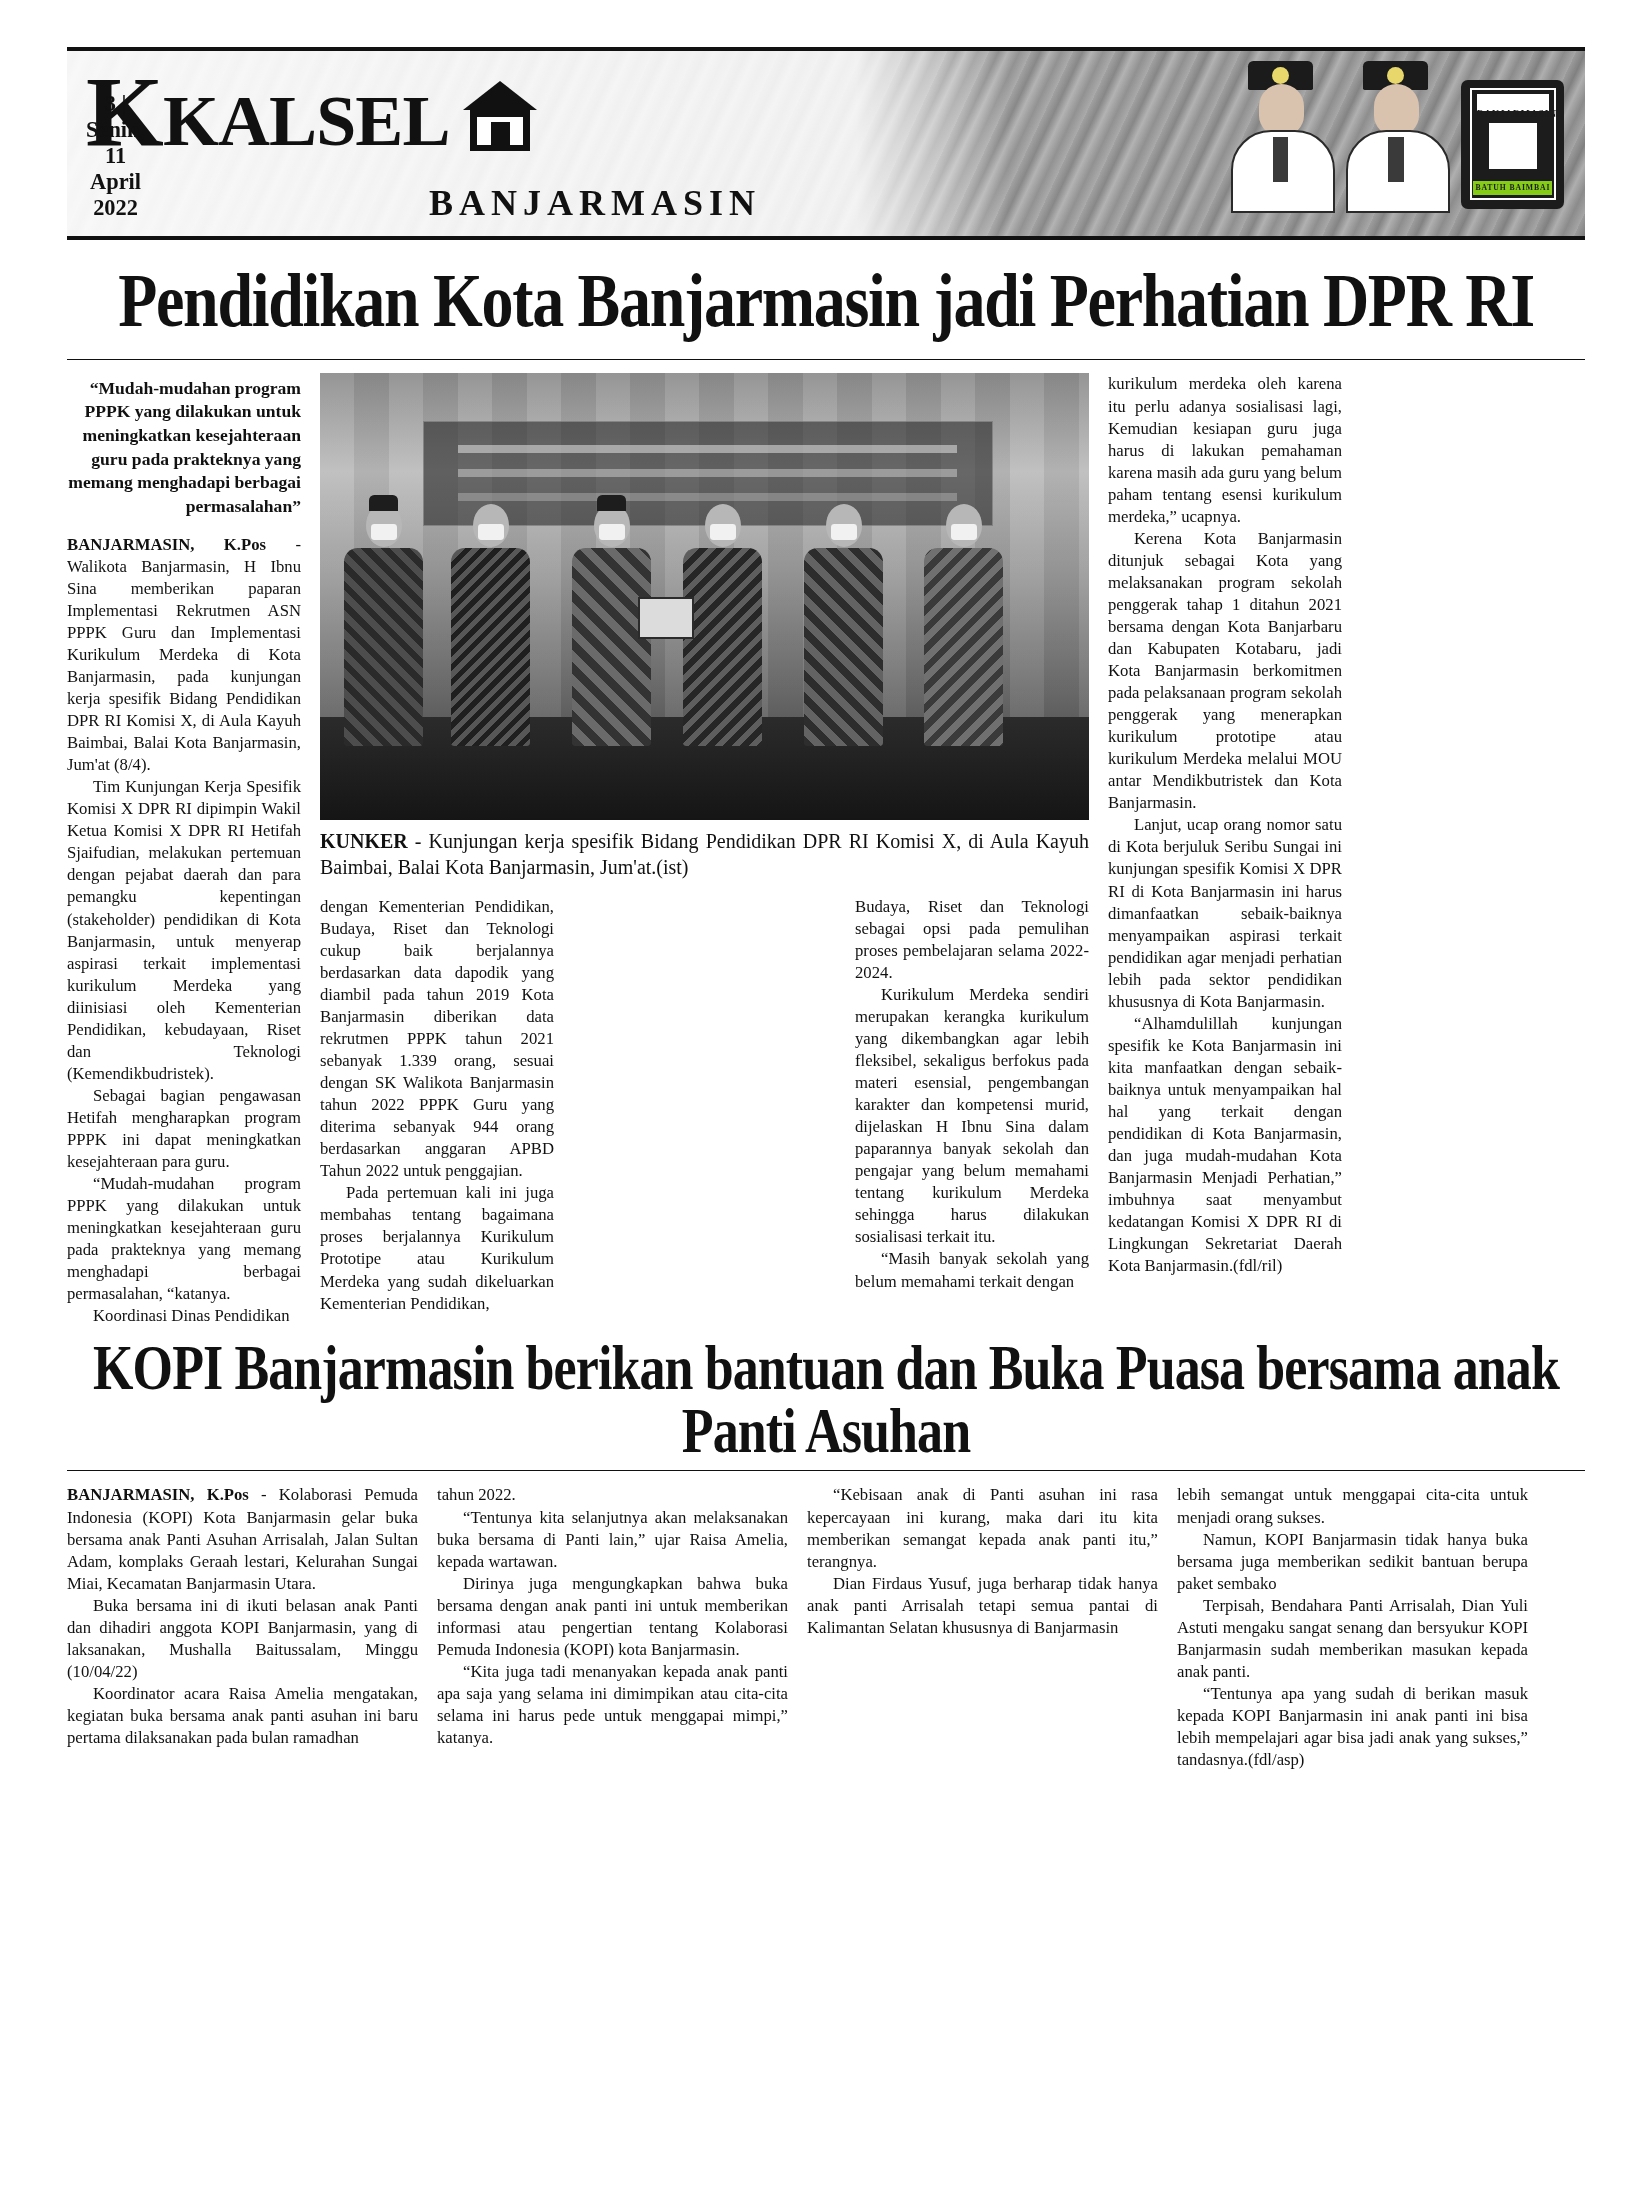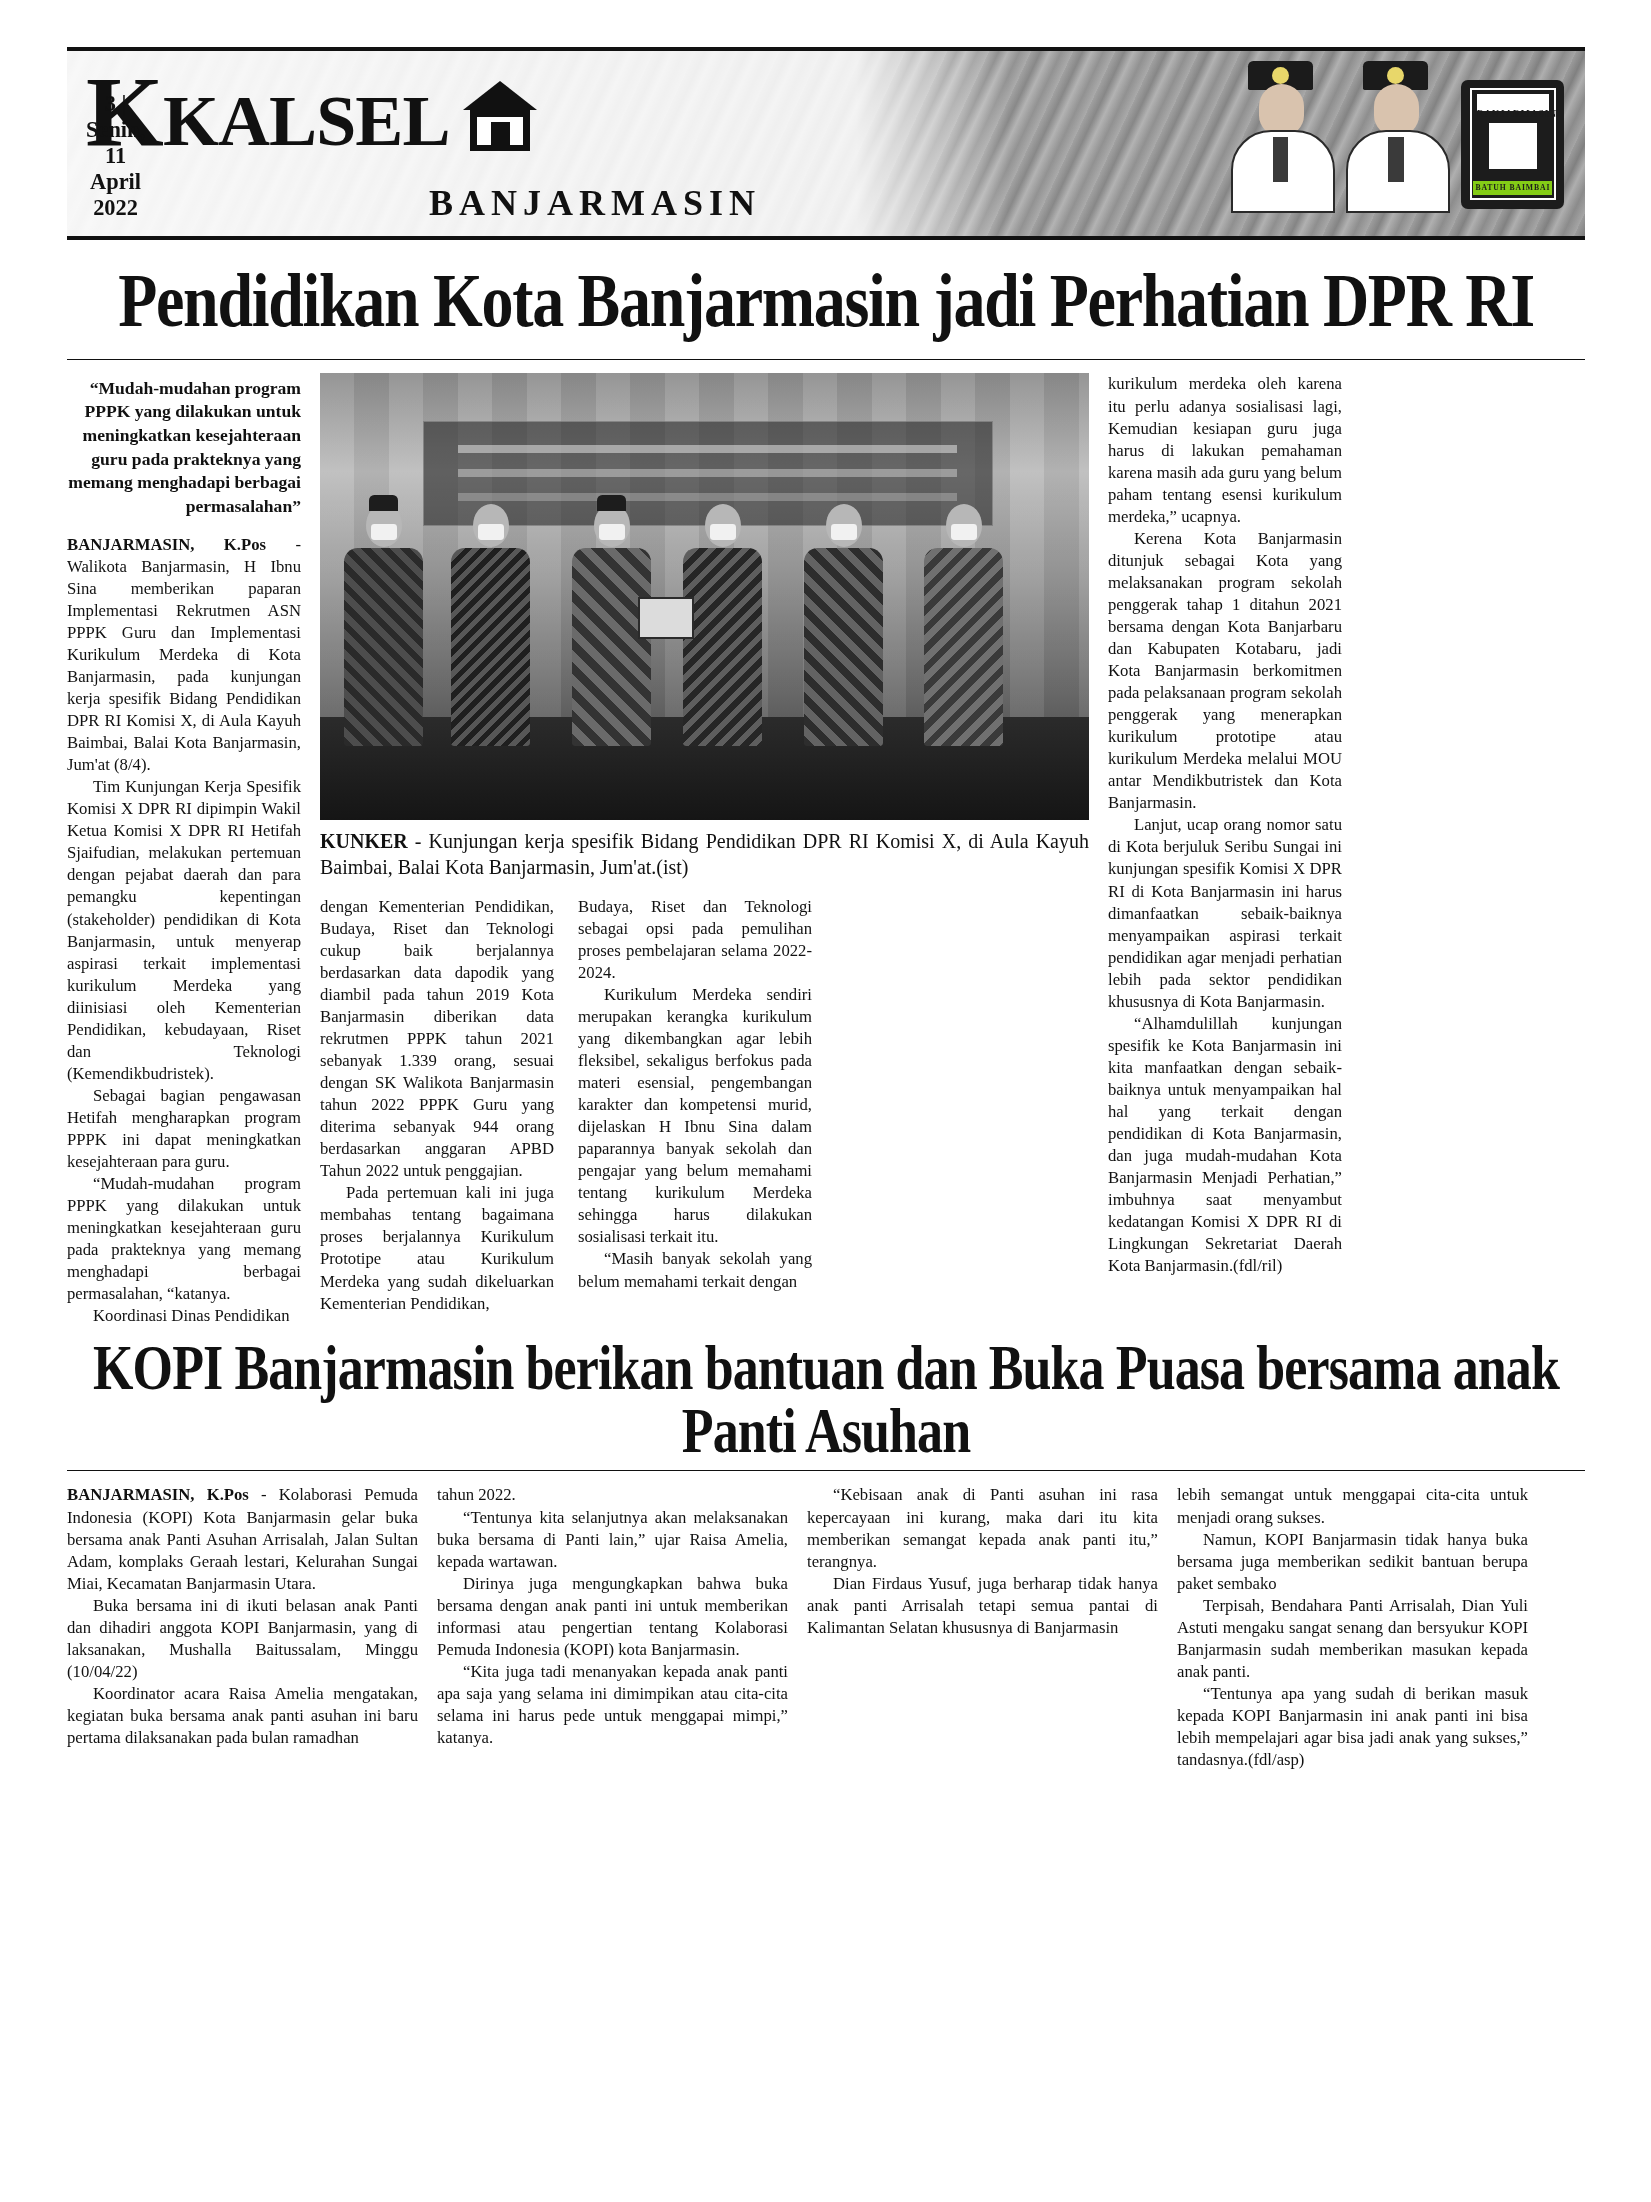--- a/index.html
+++ b/index.html
@@ -105,21 +105,21 @@
   .p1 { left:22.4px; }   .p1 .torso { background:repeating-linear-gradient(45deg,#2a2a2a 0 6.9px,#4d4d4d 6.9px 13.8px); }
   .p2 { left:129px; }  .p2 .torso { background:repeating-linear-gradient(135deg,#1f1f1f 0 5.2px,#575757 5.2px 10.3px); }
   .p3 { left:250px; }  .p3 .torso { background:repeating-linear-gradient(45deg,#333 0 8.6px,#6a6a6a 8.6px 17px); }
   .p4 { left:361px; }  .p4 .torso { background:repeating-linear-gradient(135deg,#262626 0 6px,#5e5e5e 6px 12px); }
   .p5 { left:482px; }  .p5 .torso { background:repeating-linear-gradient(45deg,#2d2d2d 0 7.7px,#636363 7.7px 15.5px); }
   .p6 { left:602px; }  .p6 .torso { background:repeating-linear-gradient(135deg,#3a3a3a 0 6.9px,#707070 6.9px 13.8px); }
   .plaque { position:absolute; left:318px; bottom:181px; width:52px; height:38px; background:#dcdcdc; border:2.6px solid #2b2b2b; }
   .caption { font-size:20px; line-height:1.28; margin:8.6px 0 15.5px 0; text-align:justify; font-family:"Liberation Serif", serif; }
   .caption b { font-weight:bold; }
 
-  .sub-cols { display:flex; gap:24px; margin-top:13px; }
+  .sub-cols { display:flex; gap:24px; margin-top:13px;justify-content:space-between; }
   .sub-col { width:234px; }
 
   
   .headline2 {
     text-align:center; font-family:"Liberation Serif", serif; font-weight:bold;
     font-size:52px; line-height:1.02; letter-spacing:-0.9px;
     margin:8.6px 0 3.4px 0; transform:scaleY(1.2); transform-origin:center top; padding-bottom:8.6px;
   }
   .cols4 { display:flex; gap:19px; margin-top:13.8px; }
   .col4 { width:351px; }

